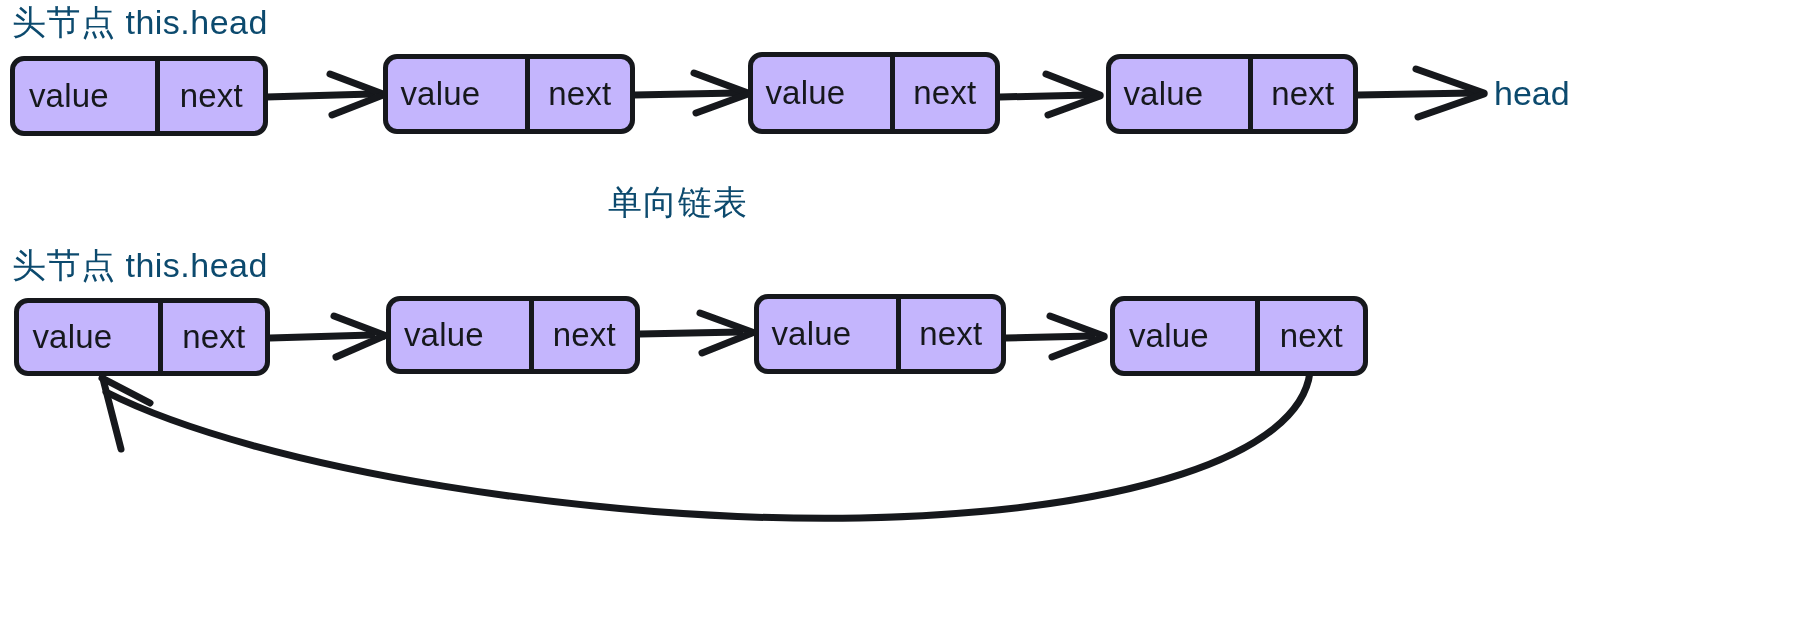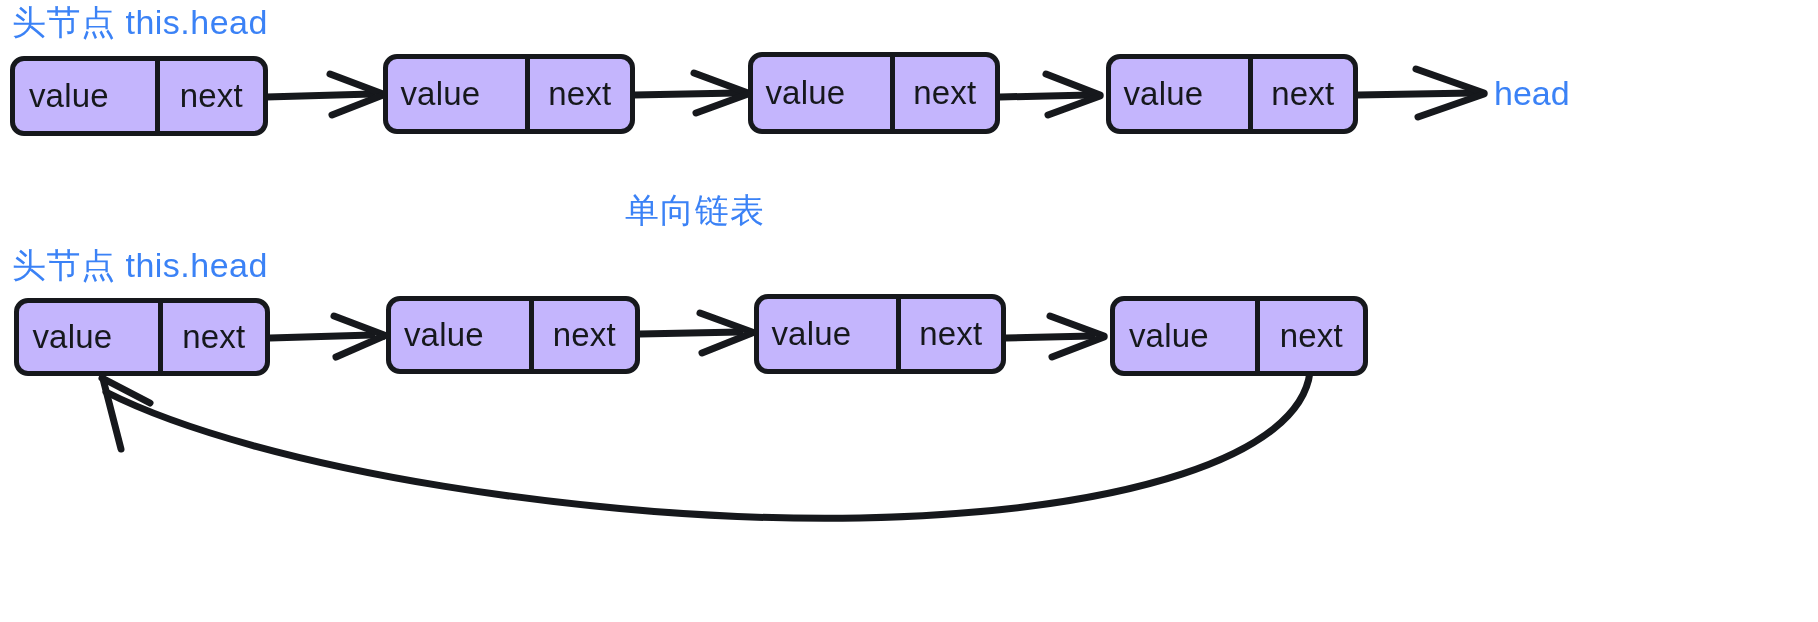--- a/index.html
+++ b/index.html
@@ -26,21 +26,21 @@
     box-sizing:border-box;
     font-size:33px;
     letter-spacing:.2px;
     color:#16181c;
     white-space:nowrap;
   }
   .node .cell.value{width:50%;}
   .node .cell.next{width:50%;border-left:5px solid #16181c;margin-left:32px;}
 
   
-  .txt{position:absolute;white-space:nowrap;color:#3b82f6;}
+  .txt{position:absolute;white-space:nowrap;color:#0c4a6e;}
   .head-label{font-size:34px;letter-spacing:.5px;}
   .caption{font-size:34px;letter-spacing:1px;}
   .null-label{font-size:34px;}
 </style>
 </head>
 <body>
 
 <div id="stage">
 
   <svg class="layer-svg" viewBox="0 0 1818 622">
@@ -116,21 +116,21 @@
     <div class="cell next">next</div>
   </div>
 
   <div class="node" style="left:1106px;top:54px;width:252px;height:80px;">
     <div class="cell value">value</div>
     <div class="cell next">next</div>
   </div>
 
   <div class="txt null-label" style="left:1494px;top:74px;">head</div>
 
-  <div class="txt caption" style="left:608px;top:188px;margin-left:17px;">单向链表</div>
+  <div class="txt caption" style="left:608px;top:180px;">单向链表</div>
 
   <div class="txt head-label" style="left:12px;top:243px;">头节点 this.head</div>
 
   <div class="node" style="left:14px;top:298px;width:256px;height:78px;">
     <div class="cell value">value</div>
     <div class="cell next">next</div>
   </div>
 
   <div class="node" style="left:386px;top:296px;width:254px;height:78px;">
     <div class="cell value">value</div>

